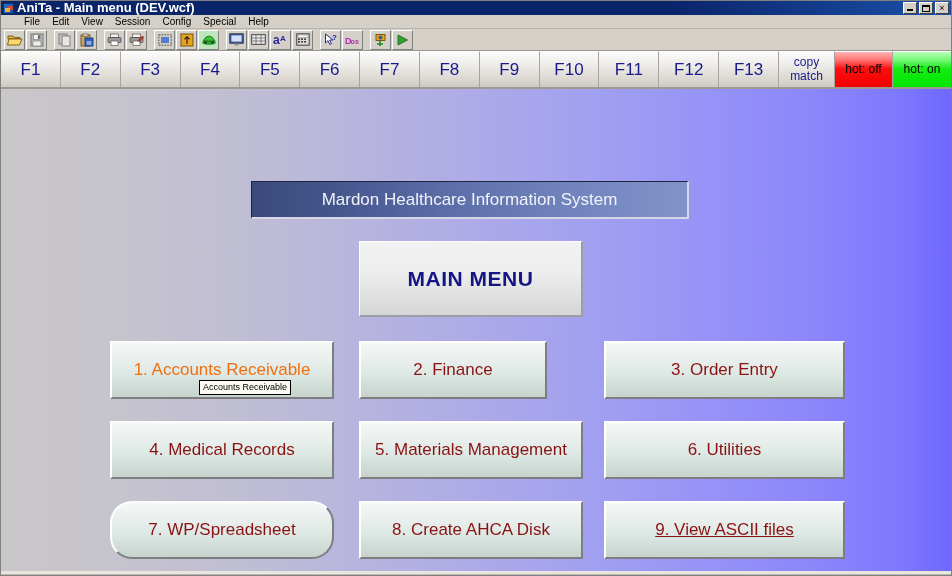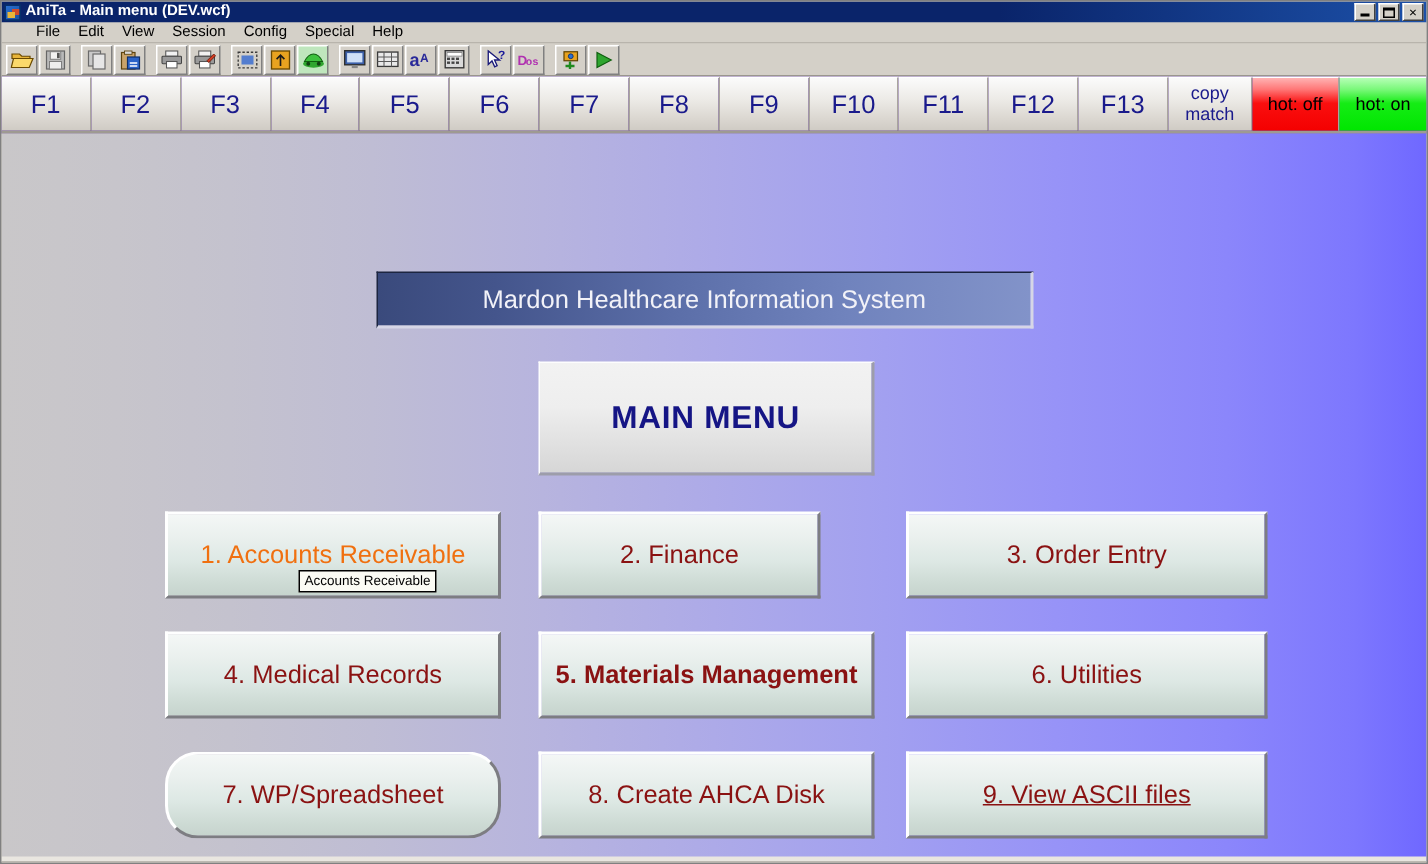--- a/index.html
+++ b/index.html
@@ -43,21 +43,21 @@
   .title-icon::before {
     content: "";
     position: absolute;
     left: 1px; top: 4px;
     width: 5px; height: 4px;
     background: #e8b53a;
     box-shadow: 3px -2px 0 0 #d04a2a;
   }
   .titlebar .t-text {
     color: #ffffff;
-    font-size: 10px;
+    font-size: 13px;
     font-weight: bold;
     line-height: 12px;
     white-space: nowrap;
     flex: 1 1 auto;
     letter-spacing: 0px;
   }
   .win-buttons { display: flex; gap: 2px; flex: 0 0 auto; padding-right:1px;}
   .win-btn {
     width: 14px; height: 12px;
     background: #d4d0c8;
@@ -131,21 +131,21 @@
     position: relative;
     display: flex; align-items:center; justify-content:center;
   }
   .tb-sep { width: 6px; height: 20px; }
   .tb-btn svg { display:block; }
 
   
   .fkeybar {
     height: 38px;
     display: flex;
-    background: #4c1d95;
+    background: #14b8a6;
     border-bottom: 2px solid #9e9a92;
     box-sizing: border-box;
   }
   .fkey {
     flex: 1 1 0;
     display: flex;
     align-items: center;
     justify-content: center;
     text-align: center;
     font-size: 17px;
@@ -489,21 +489,21 @@
     <div class="menu-btn" style="left:358px; top:252px; width:188px; height:58px;">
       <span>2. Finance</span>
     </div>
     <div class="menu-btn" style="left:603px; top:252px; width:241px; height:58px;">
       <span>3. Order Entry</span>
     </div>
 
     <div class="menu-btn" style="left:109px; top:332px; width:224px; height:58px;">
       <span>4. Medical Records</span>
     </div>
-    <div class="menu-btn" style="left:358px; top:332px; width:224px; height:58px;font-weight:bold;">
+    <div class="menu-btn" style="left:358px; top:332px; width:224px; height:58px;">
       <span>5. Materials Management</span>
     </div>
     <div class="menu-btn" style="left:603px; top:332px; width:241px; height:58px;">
       <span>6. Utilities</span>
     </div>
 
     <div class="menu-btn" style="left:109px; top:412px; width:224px; height:58px;border-radius:22px;">
       <span>7. WP/Spreadsheet</span>
     </div>
     <div class="menu-btn" style="left:358px; top:412px; width:224px; height:58px;">

